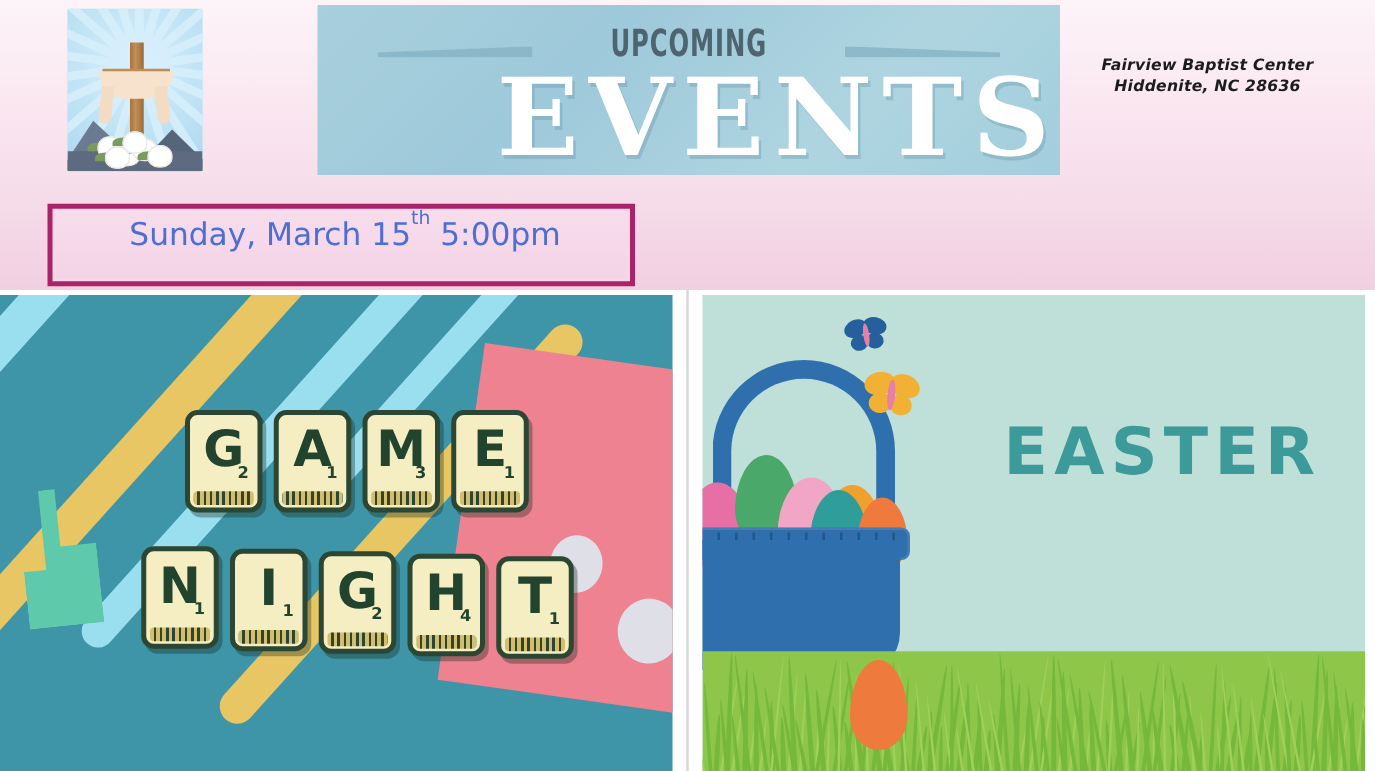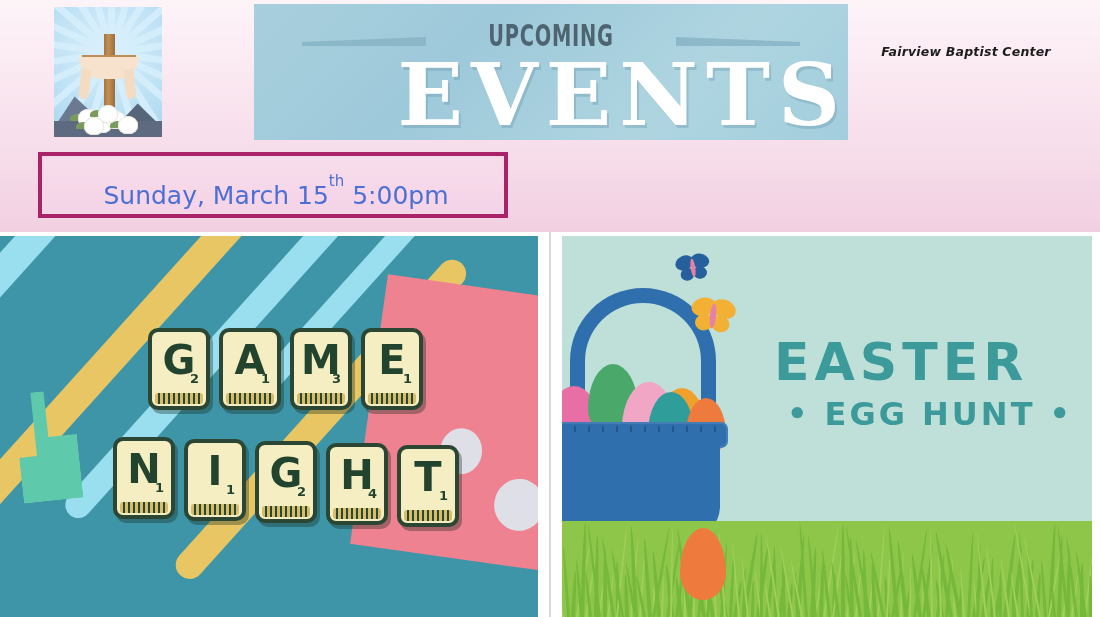--- a/index.html
+++ b/index.html
@@ -73,25 +73,25 @@
 
   
   #address{
     position:absolute;right:34px;top:44px;width:200px;text-align:center;
     font-family:"DejaVu Sans", sans-serif;font-style:italic;font-weight:600;
     font-size:12.5px;line-height:16.5px;color:#1c1c1c;letter-spacing:.2px;
   }
 
   
   .date-box{
-    position:absolute;top:152px;height:66px;
+    position:absolute;top:163px;height:66px;
     background:linear-gradient(180deg,#f7ddec 0%,#f4d3e6 100%);
     border:4px solid #aa2368;
     box-shadow:inset 0 0 0 2px #f5d9e9;
-    display:flex;align-items:flex-end;justify-content:center;
+    display:flex;align-items:flex-start;justify-content:center;
     box-sizing:border-box;
   }
   .date-text{
     font-family:"DejaVu Sans", sans-serif;font-size:25px;line-height:30px;
     color:#4d6fd4;font-weight:400;padding-bottom:3px;white-space:nowrap;
   }
   .date-text sup{font-size:15px;top:-.55em;position:relative;}
   #date-box-left{left:38px;width:470px;}
   #date-box-right{left:585px;width:478px;}
   #date-box-left .date-text{padding-left:6px;}
@@ -133,21 +133,21 @@
     background:repeating-linear-gradient(90deg,#d6bd6a 0 3px,#2b4733 3px 5px);
   }
 
   
   #panel-easter{left:562px;width:530px;background:#bfe0d8;}
   #grass-back{position:absolute;left:0;bottom:0;width:100%;height:96px;
     background:#8ec64a;}
   .blade{position:absolute;bottom:0;background:#76b83c;border-radius:50% 50% 0 0/100% 100% 0 0;}
   .blade.lt{background:#9fd05a;}
   #easter-title{
-    position:absolute;left:212px;top:98px;width:312px;text-align:left;
+    position:absolute;left:212px;top:98px;width:312px;text-align:center;
     font-family:"DejaVu Sans", sans-serif;font-weight:700;
     font-size:52px;line-height:56px;letter-spacing:5px;color:#3d9a9a;
   }
   #easter-sub{
     position:absolute;left:212px;top:160px;width:312px;text-align:center;
     font-family:"DejaVu Sans", sans-serif;font-weight:700;
     font-size:32px;line-height:36px;letter-spacing:3px;color:#3d9a9a;
   }
   #basket-handle{
     position:absolute;left:8px;top:52px;width:146px;height:160px;
@@ -235,20 +235,21 @@
 
     <div id="banner">
       <div class="swoosh" id="swoosh-l"></div>
       <div class="swoosh" id="swoosh-r"></div>
       <div id="banner-upcoming">UPCOMING</div>
       <div id="banner-events">EVENTS</div>
     </div>
 
     <div id="address">
       <div>Fairview Baptist Center</div>
+      <div>Hiddenite, NC 28636</div>
     </div>
 
     <div class="date-box" id="date-box-left">
       <div class="date-text nowrap"><span>Sunday, March 15</span><sup>th</sup><span> 5:00pm</span></div>
     </div>
 
   </div>
 
   <div id="panels">
     <div id="divider"></div>
@@ -503,16 +504,15 @@
             <ellipse cx="23" cy="20" rx="3" ry="12" fill="#e87fa6"></ellipse>
           </svg></div>
       <div id="butterfly-orange" style="position: absolute; left: 128px; top: 60px; width: 46px; height: 40px; transform: rotate(6deg) scale(1.02);"><svg width="46" height="40" viewBox="0 0 46 40">
             <ellipse cx="13" cy="12" rx="12" ry="9" fill="#f2b134" transform="rotate(-18 13 12)"></ellipse>
             <ellipse cx="33" cy="12" rx="12" ry="9" fill="#f2b134" transform="rotate(18 33 12)"></ellipse>
             <ellipse cx="15" cy="27" rx="9" ry="8" fill="#f2b134" transform="rotate(-12 15 27)"></ellipse>
             <ellipse cx="31" cy="27" rx="9" ry="8" fill="#f2b134" transform="rotate(12 31 27)"></ellipse>
             <ellipse cx="23" cy="20" rx="3" ry="12" fill="#e87fa6"></ellipse>
           </svg></div>
       <div id="easter-title">EASTER</div>
-      <div id="easter-sub">• EGG HUNT •</div>
     </div>
   </div>
 </div>
 
 </body></html>

